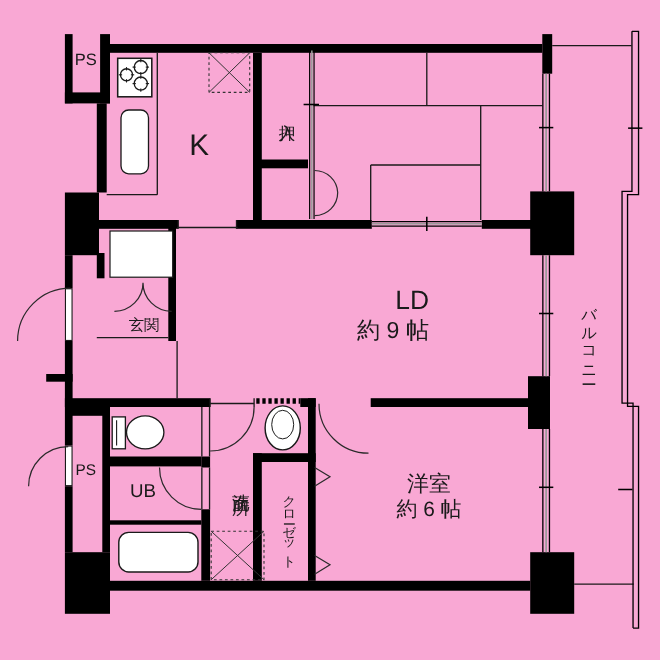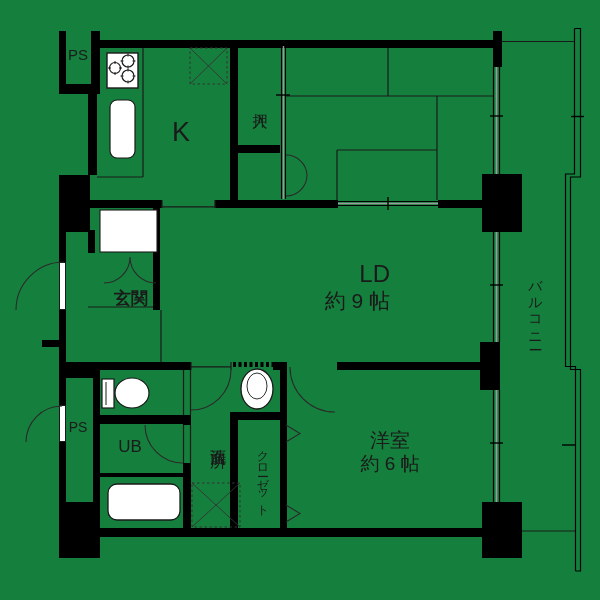--- a/index.html
+++ b/index.html
@@ -1,16 +1,16 @@
 <!DOCTYPE html>
 <html><head>
 <meta charset="utf-8">
 <style>
   html,body{margin:0;padding:0;background:#fff;}
-  .stage{position:relative;width:600px;height:600px;background:#15803d;overflow:hidden;
+  .stage{position:relative;width:600px;height:600px;background:#f9a8d4;overflow:hidden;
          font-family:"Liberation Sans","DejaVu Sans",sans-serif;color:#111;}
   .stage svg{position:absolute;left:0;top:0;}
   .lbl{position:absolute;text-align:center;color:#1a1a1a;white-space:pre;}
   .vlbl{position:absolute;writing-mode:vertical-rl;text-orientation:mixed;color:#1a1a1a;
         text-align:center;white-space:pre;}
 </style>
 </head>
 <body>
 
 <div class="stage">
@@ -220,21 +220,21 @@
   </g>
 </svg>
 
 <div class="lbl" style="left:56px;top:46px;width:44px;font-size:15px;">PS</div>
 
 <div class="lbl" style="left:156px;top:117px;width:50px;font-size:27px;">K</div>
 
 <div class="vlbl" style="left:250px;top:78px;height:46px;font-size:15px;">押入</div>
 
 
-<div class="lbl" style="left:102px;top:287px;width:58px;font-size:17px;font-weight:bold;">玄関</div>
+<div class="lbl" style="left:102px;top:287px;width:58px;font-size:14px;">玄関</div>
 
 <div class="lbl" style="left:270px;top:261px;width:120px;font-size:24px;line-height:26px;text-align:right;"><span>LD</span><br><span style="font-size:21px;">約 9 帖</span></div>
 
 <div class="vlbl" style="left:527px;top:259px;height:95px;font-size:14px;letter-spacing:2px;">バルコニー</div>
 
 <div class="lbl" style="left:56px;top:419px;width:44px;font-size:14px;">PS</div>
 
 <div class="lbl" style="left:108px;top:437px;width:44px;font-size:17px;">UB</div>
 
 <div class="vlbl" style="left:207px;top:409px;height:60px;font-size:16px;letter-spacing:2px;">洗面所</div>

